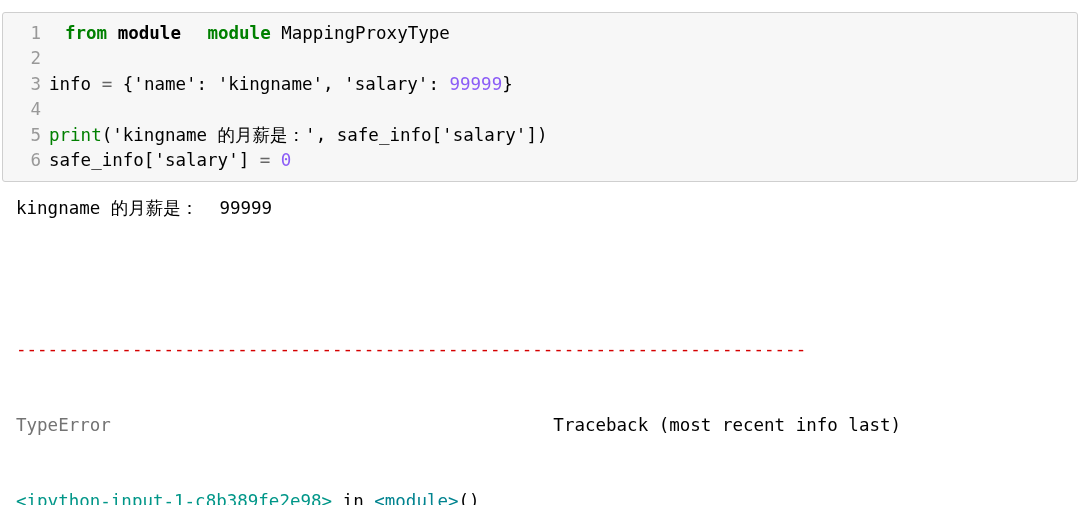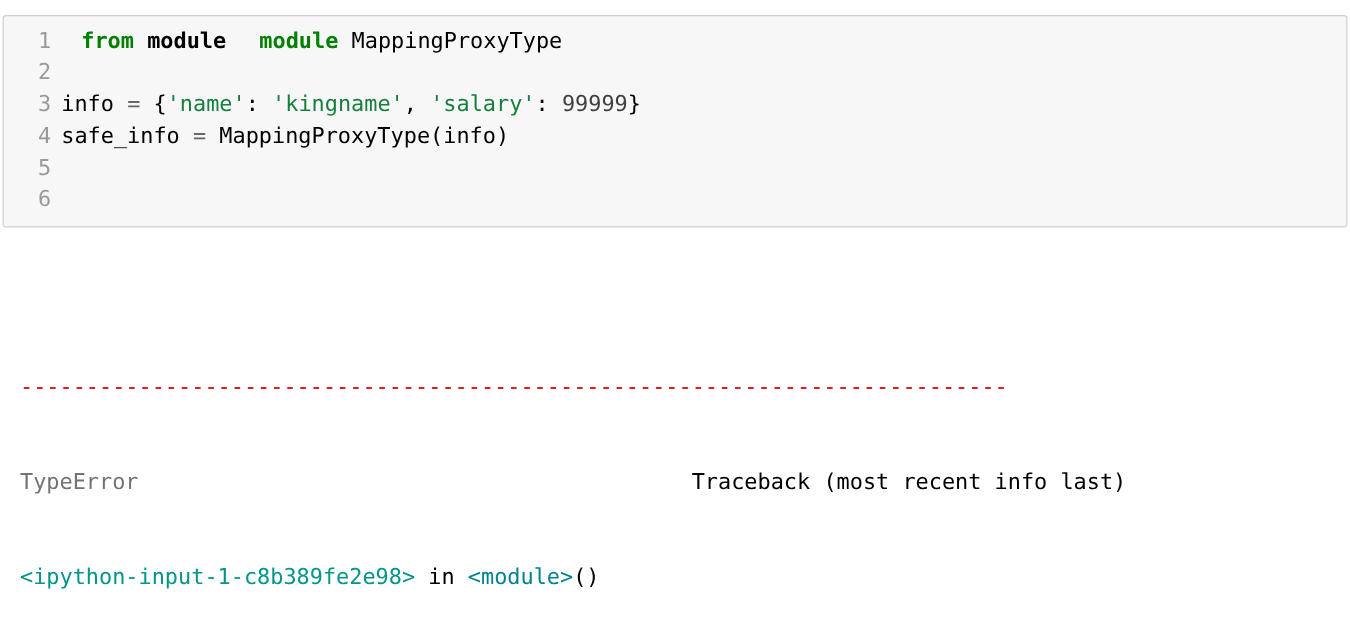--- a/index.html
+++ b/index.html
@@ -36,22 +36,22 @@
   }
   .code {
     white-space: pre;
   }
   
   .kw   { color: #008000; font-weight: bold; margin-left: 16px; }   
   .nn   { color: #000; font-weight: bold; }      
   .name { color: #000; text-align: center; }
   .punc { color: #000; }
   .op   { color: #666666; }
-  .str  { color: #15803d; text-align: center; }
-  .num  { color: #404040; }
+  .str  { color: #000000; text-align: center; }
+  .num  { color: #8b5cf6; }
   .builtin { color: #008000; }
 
   .output {
     padding: 14px 4px 0 14px;
     white-space: pre;
   }
 
   .tb {
     font-family: "Menlo", "Consolas", "DejaVu Sans Mono", monospace;
     padding: 0 4px 0 14px;
@@ -69,25 +69,26 @@
 </style>
 </head>
 <body>
 
 <div class="cell">
 
   <div class="code-block" id="code-block">
       <div class="code-line"><div class="gutter">1</div><div class="code"><span class="kw">from</span><span class="name"> </span><span class="nn tb-bold">module</span><span class="name"> </span><span class="kw">module</span><span class="name"> </span><span class="name">MappingProxyType</span></div></div>
       <div class="code-line"><div class="gutter">2</div><div class="code"></div></div>
       <div class="code-line"><div class="gutter">3</div><div class="code"><span class="name">info</span><span class="name"> </span><span class="op">=</span><span class="name"> </span><span class="punc">{</span><span class="str">'name'</span><span class="punc">:</span><span class="name"> </span><span class="str">'kingname'</span><span class="punc">,</span><span class="name"> </span><span class="str">'salary'</span><span class="punc">:</span><span class="name"> </span><span class="num">99999</span><span class="punc">}</span></div></div>
-      <div class="code-line"><div class="gutter">4</div><div class="code"><span class="name">safe_info</span><span class="name"> </span><span class="op">=</span><span class="name"> </span><span class="name">MappingProxyType</span><span class="punc">(</span><span class="name">info</span><span class="punc">)</span></div></div>
-      <div class="code-line"><div class="gutter">5</div></div>
-      <div class="code-line"><div class="gutter">6</div></div>
+      <div class="code-line"><div class="gutter">4</div></div>
+      <div class="code-line"><div class="gutter">5</div><div class="code"><span class="builtin">print</span><span class="punc">(</span><span class="str">'kingname 的月薪是：'</span><span class="punc">,</span><span class="name"> </span><span class="name">safe_info</span><span class="punc">[</span><span class="str">'salary'</span><span class="punc">]</span><span class="punc">)</span></div></div>
+      <div class="code-line"><div class="gutter">6</div><div class="code"><span class="name">safe_info</span><span class="punc">[</span><span class="str">'salary'</span><span class="punc">]</span><span class="name"> </span><span class="op">=</span><span class="name"> </span><span class="num">0</span></div></div>
     </div>
 
+  <div class="output">kingname 的月薪是：  99999</div>
 
   <div class="tb">
     <div style="height:14px"></div>
     <div class="tb-line tb-sep">---------------------------------------------------------------------------</div>
     <div class="tb-line"><span class="tb-red">TypeError</span><span id="tb-spacer">                                          </span><span>Traceback (most recent info last)</span></div>
     <div class="tb-line"><span class="tb-teal">&lt;ipython-input-1-c8b389fe2e98&gt;</span><span> in </span><span class="tb-cyan">&lt;module&gt;</span><span>()</span></div>
     
     
     
     

